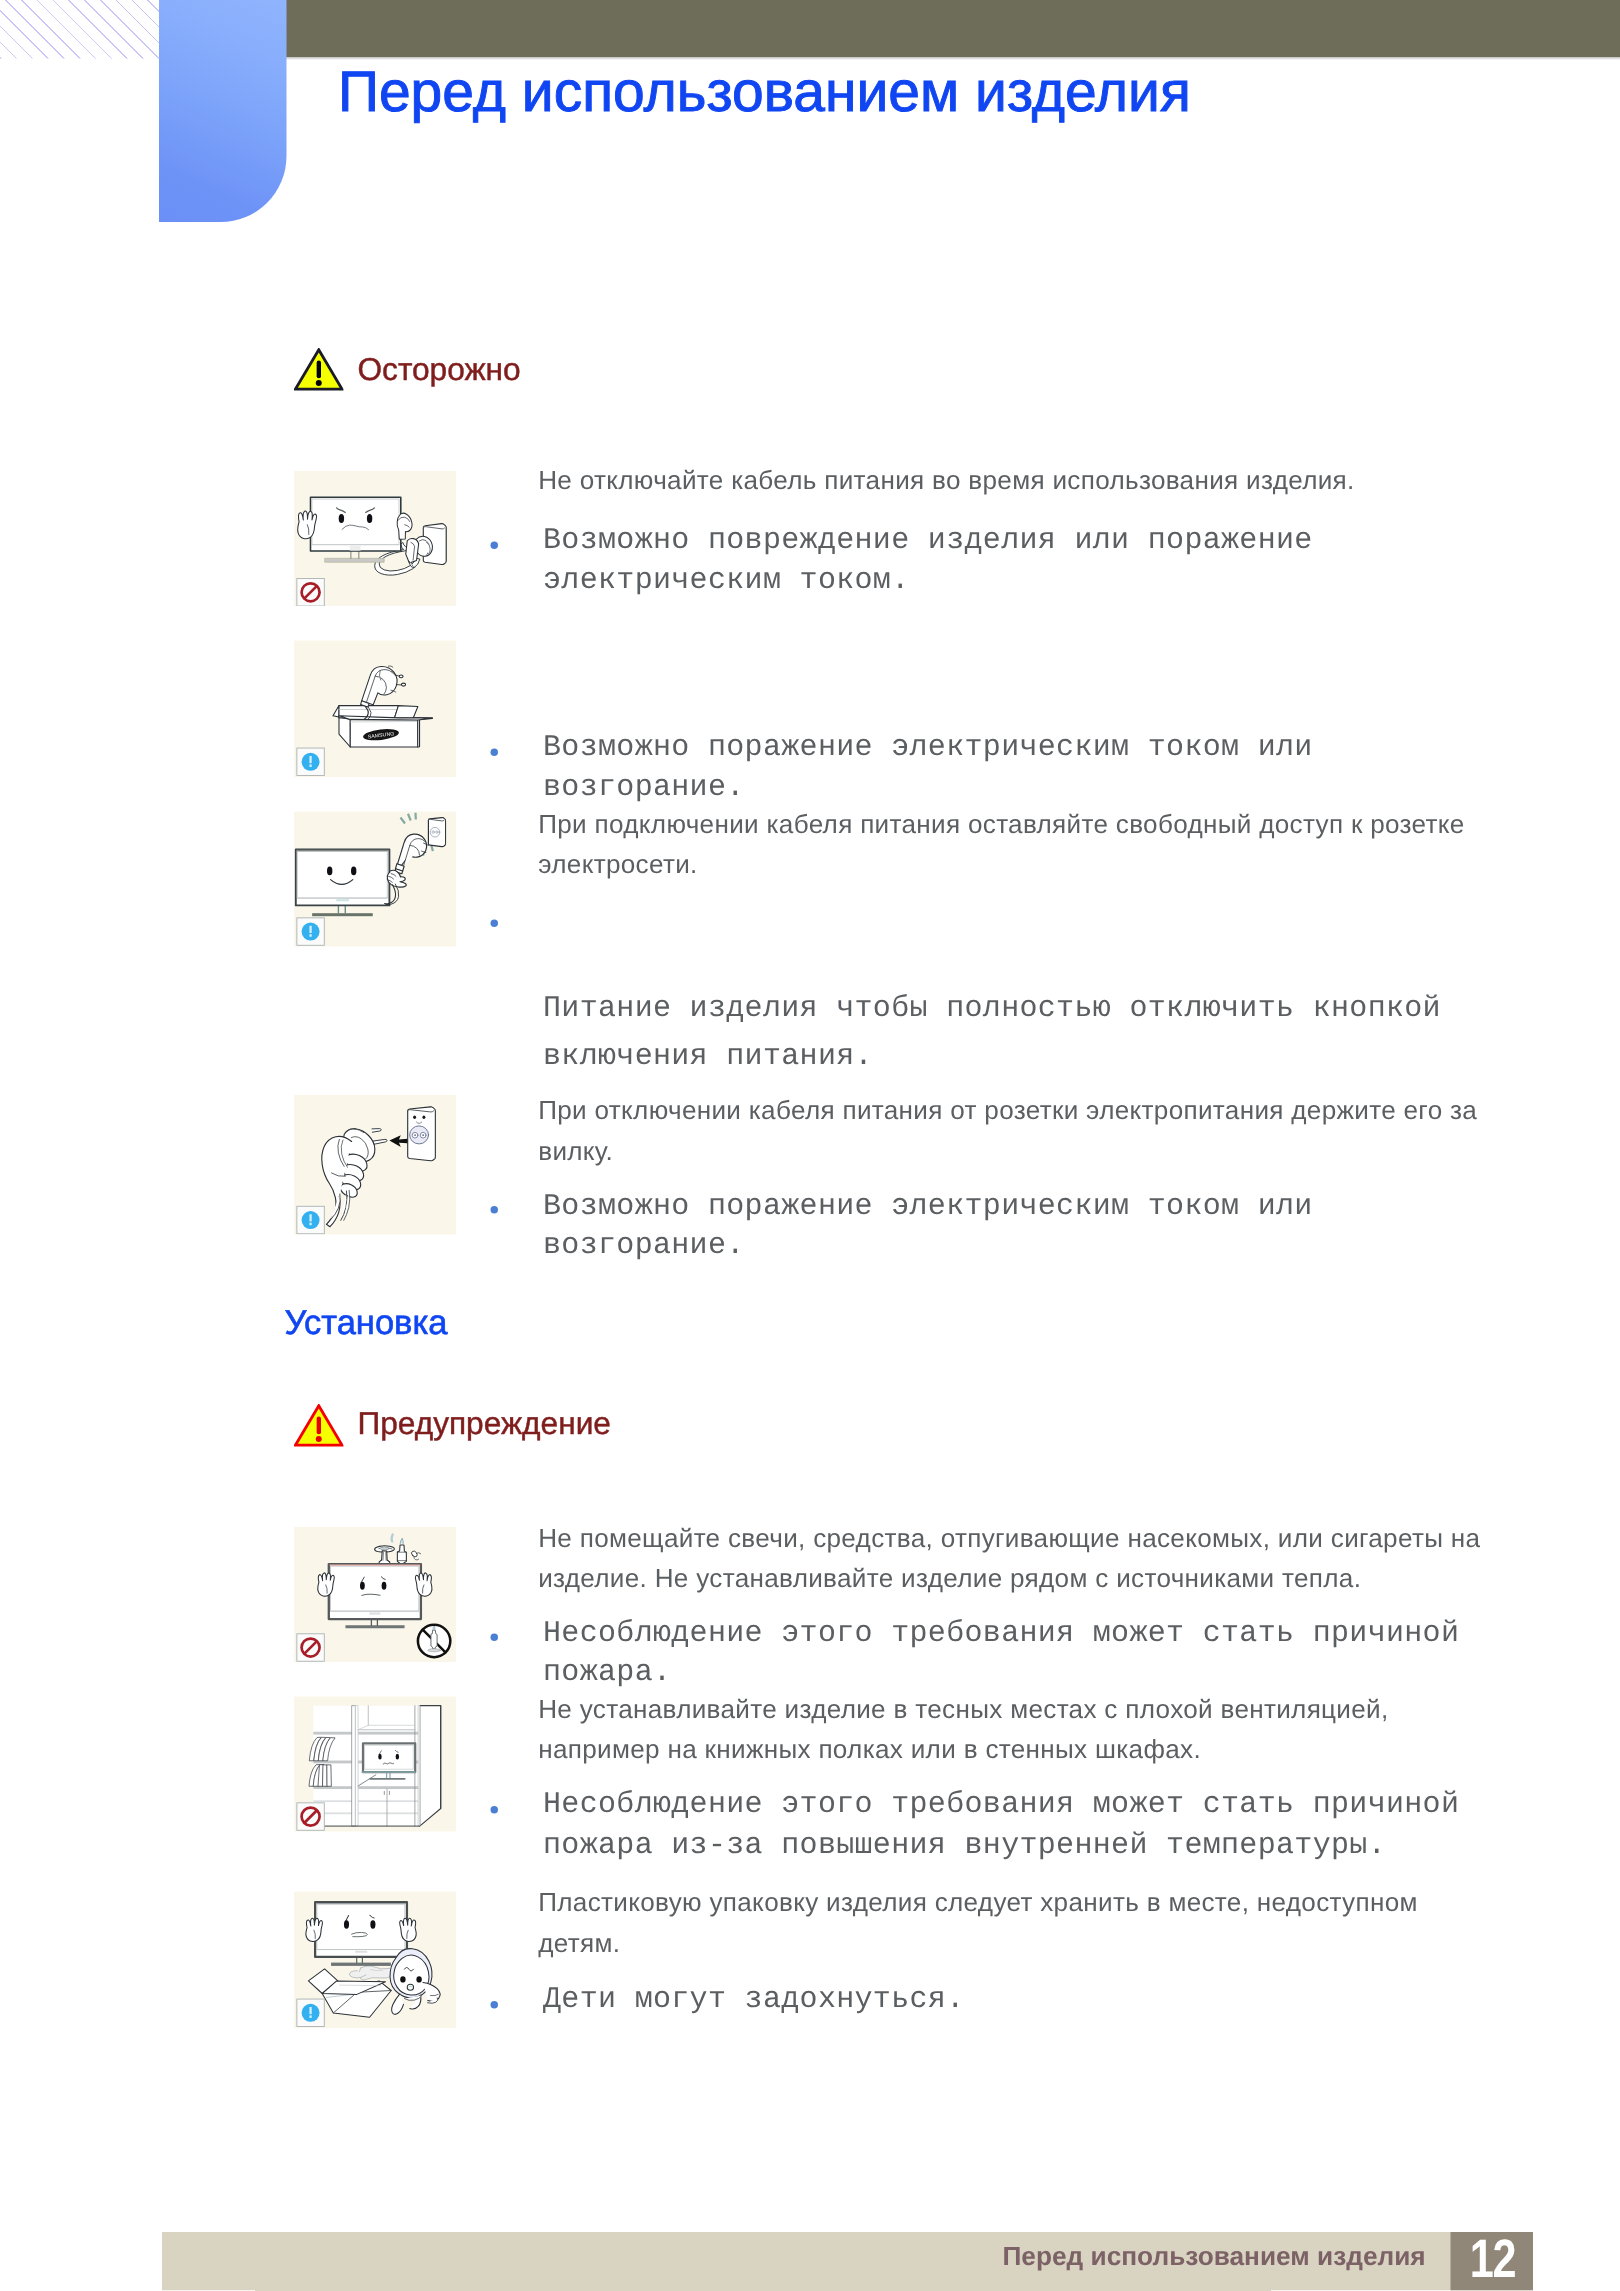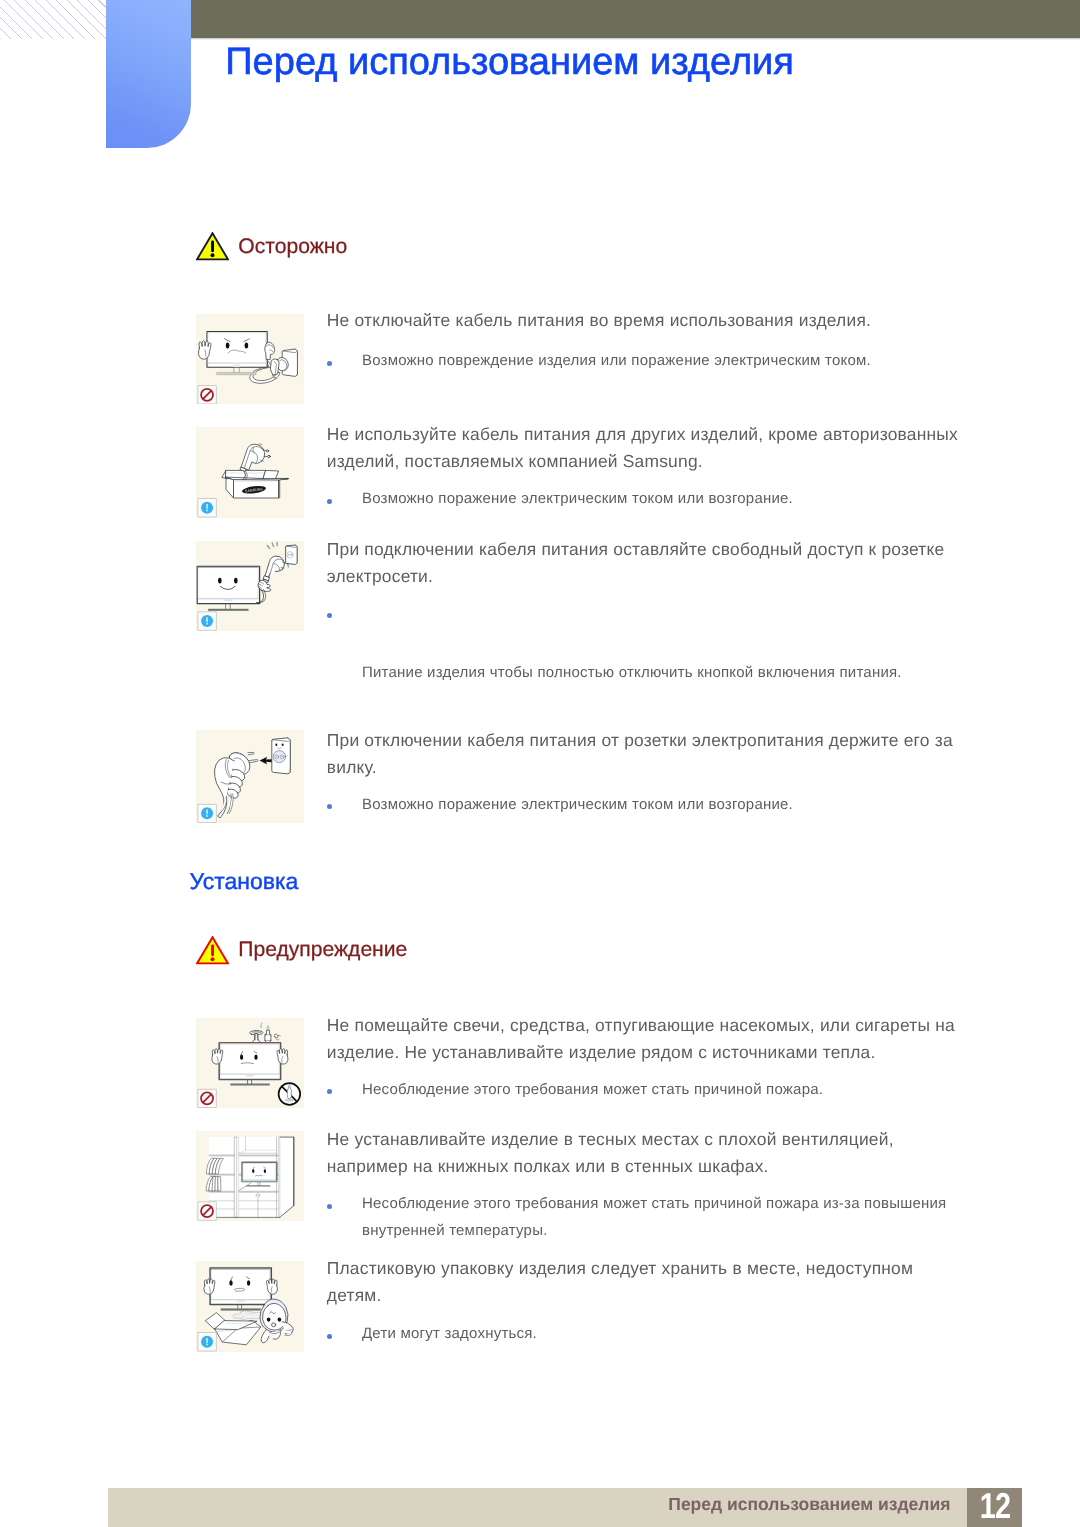--- a/index.html
+++ b/index.html
@@ -25,23 +25,23 @@
   .sec-title{position:absolute;font-size:23px;line-height:28px;color:#1046f2;font-weight:normal;
      -webkit-text-stroke:0.42px currentColor;white-space:nowrap;}
   .warn-label{position:absolute;font-size:21.1px;line-height:26px;color:#7f1d1d;font-weight:normal;
      -webkit-text-stroke:0.3px currentColor;white-space:nowrap;}
   .warn-icon{position:absolute;}
 
   .illu{position:absolute;width:108px;height:91px;background:#faf7ea;}
   .illu svg{position:absolute;left:0;top:0;}
 
   .para{position:absolute;font-size:17.4px;line-height:26.7px;color:#5c5f62;
-     font-family:"Liberation Sans",sans-serif;letter-spacing:0.215px;}
-  .bul{position:absolute;font-size:15px;line-height:26.7px;color:#5c5f62;
-     font-family:Liberation Sans, sans-serif;letter-spacing:0.215px;}
+     font-family:"Liberation Sans",sans-serif;letter-spacing:0.215px;margin-left:32px;}
+  .bul{position:absolute;font-size:20px;line-height:26.7px;color:#5c5f62;
+     font-family:Liberation Mono, monospace;letter-spacing:0.215px;}
   .bdot{position:absolute;width:5px;height:5px;border-radius:50%;background:#4a7fd4;}
 
   
   .footerbar{position:absolute;left:108px;top:1488px;width:914px;height:39px;background:#d9d4c1;}
   .foottext{position:absolute;left:668.3px;top:1492.5px;font-size:17.5px;line-height:22px;
      font-weight:bold;color:#7c6166;white-space:nowrap;}
   .pagenum{position:absolute;left:967.3px;top:1488px;width:55.1px;height:39px;background:#918779;color:#fff;
      font-size:36px;line-height:36.5px;font-weight:bold;text-align:center;letter-spacing:-1px;}
   .pagenum span{display:inline-block;transform:scaleX(0.8);}
 </style>
@@ -525,21 +525,20 @@
       <rect x="10.3" y="77.0" width="1.5" height="4.8" fill="#d9effb"></rect>
       <rect x="10.3" y="82.6" width="1.5" height="1.7" fill="#d9effb"></rect>
     </g>
   </svg>
   </div>
 
   <div class="para" style="left:326.8px;top:307.4px;width:650px">Не отключайте кабель питания во время использования изделия.</div>
   <div class="bdot" style="left:327.2px;top:361.0px"></div>
   <div class="bul" style="left:362.0px;top:348.3px;width:615px">Возможно повреждение изделия или поражение электрическим током.</div>
 
-  <div class="para" style="left:326.8px;top:421.1px;width:650px">Не используйте кабель питания для других изделий, кроме авторизованных изделий, поставляемых компанией Samsung.</div>
   <div class="bdot" style="left:327.2px;top:498.5px"></div>
   <div class="bul" style="left:362.0px;top:485.8px;width:615px">Возможно поражение электрическим током или возгорание.</div>
 
   <div class="para" style="left:326.8px;top:536.1px;width:650px">При подключении кабеля питания оставляйте свободный доступ к розетке электросети.</div>
   <div class="bdot" style="left:327.2px;top:612.7px"></div>
   <div class="bul" style="left:362.0px;top:656.8px;width:600px;line-height:31.7px">Питание изделия чтобы полностью отключить кнопкой включения питания.</div>
 
   <div class="para" style="left:326.8px;top:726.9px;width:650px">При отключении кабеля питания от розетки электропитания держите его за вилку.</div>
   <div class="bdot" style="left:327.2px;top:804.3px"></div>
   <div class="bul" style="left:362.0px;top:791.6px;width:615px">Возможно поражение электрическим током или возгорание.</div>

